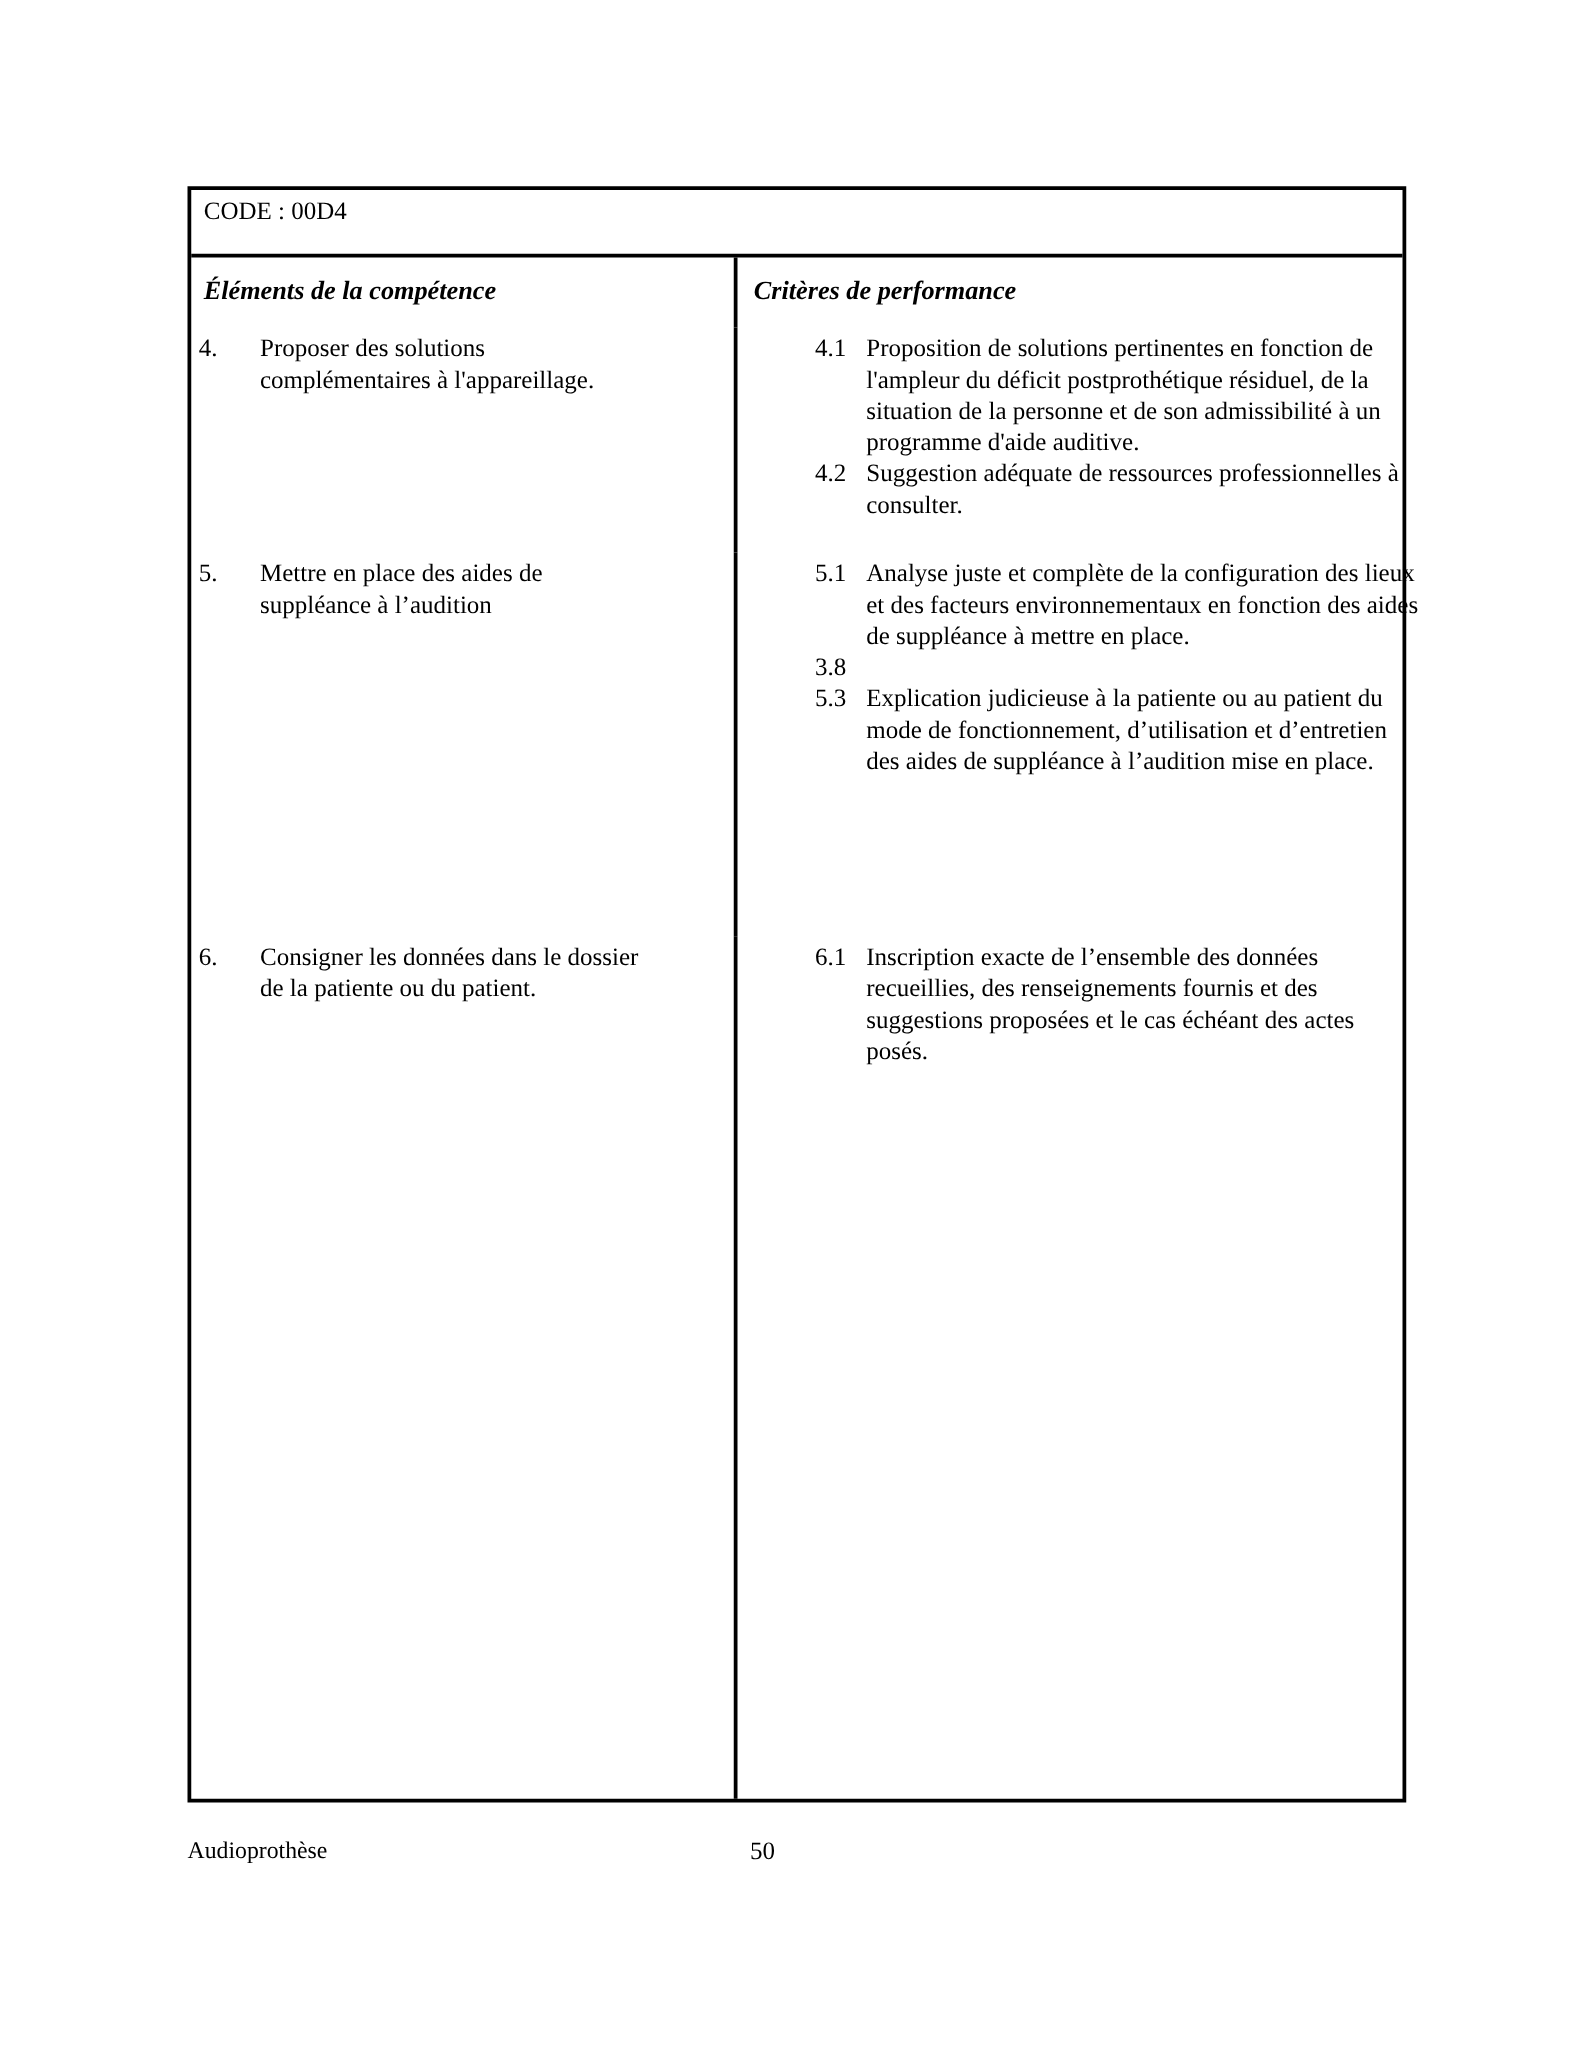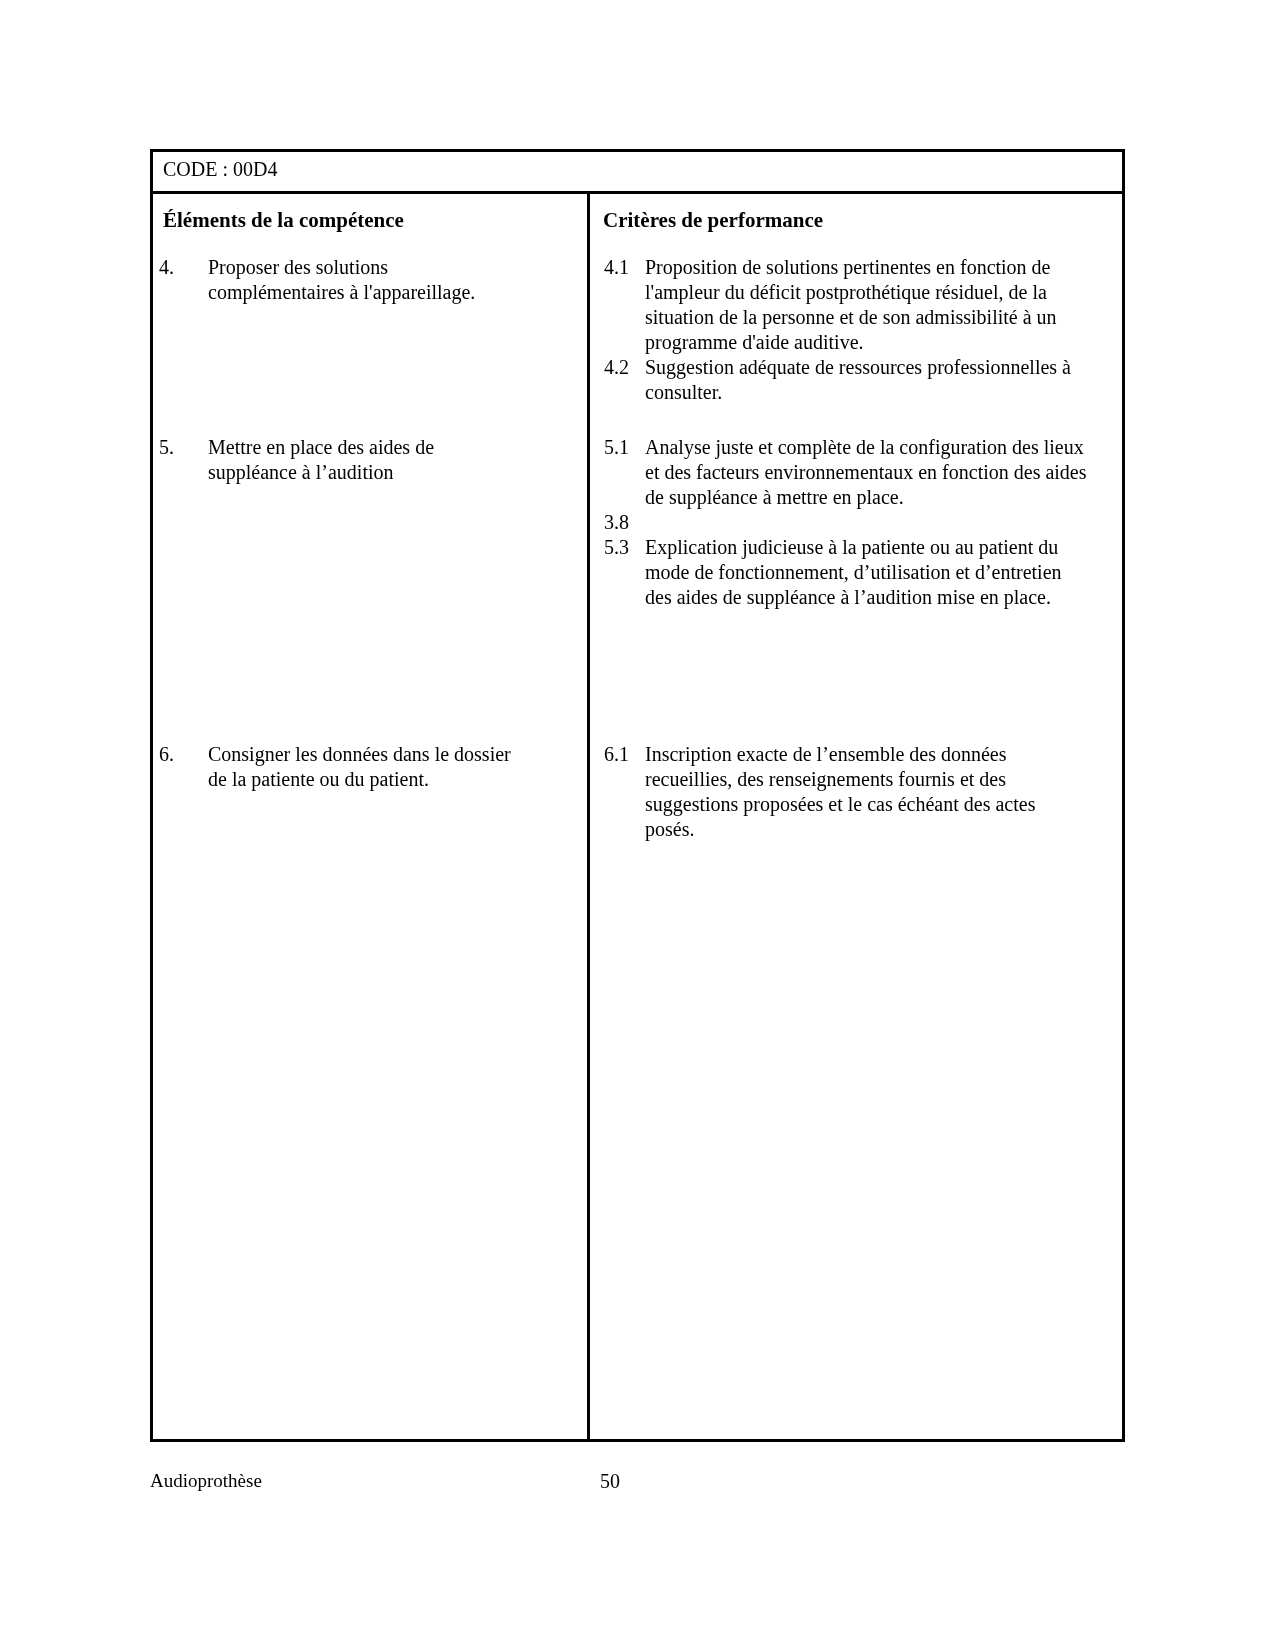--- a/index.html
+++ b/index.html
@@ -21,21 +21,21 @@
     left: 150px;
     top: 149px;
     width: 975px;
     height: 1293px;
     border: 3px solid #000000;
     box-sizing: border-box;
     display: flex;
     flex-direction: column;
   }
   .code-row {
-    height: 42px;
+    height: 54px;
     box-sizing: border-box;
     border-bottom: 3px solid #000000;
     font-size: 20px;
     line-height: 34px;
     padding-left: 10px;
   }
   .table-body {
     flex: 1;
     display: flex;
     flex-direction: column;
@@ -49,20 +49,21 @@
     flex: 0 0 437px;
     border-right: 3px solid #000000;
     box-sizing: border-box;
   }
   .t-row .cell-right {
     flex: 1;
     box-sizing: border-box;
   }
   .t-row.header-row {
     min-height: 56px;
+    font-style: italic;
   }
   .header-row .cell-left {
     padding: 14px 0 0 10px;
   }
   .header-row .cell-right {
     padding: 14px 0 0 13px;
   }
   .col-header {
     font-weight: bold;
     font-size: 21px;
@@ -79,20 +80,21 @@
   }
   .element-item .el-num {
     width: 49px;
     flex: 0 0 49px;
   }
   .element-item .el-text {
     width: 312px;
   }
   .criteria-list {
     padding-top: 5px;
+    margin-left: 48px;
   }
   .criterion {
     display: flex;
     font-size: 20px;
     line-height: 25px;
   }
   .criterion .crit-num {
     flex: 0 0 41px;
     padding-left: 14px;
     box-sizing: content-box;

